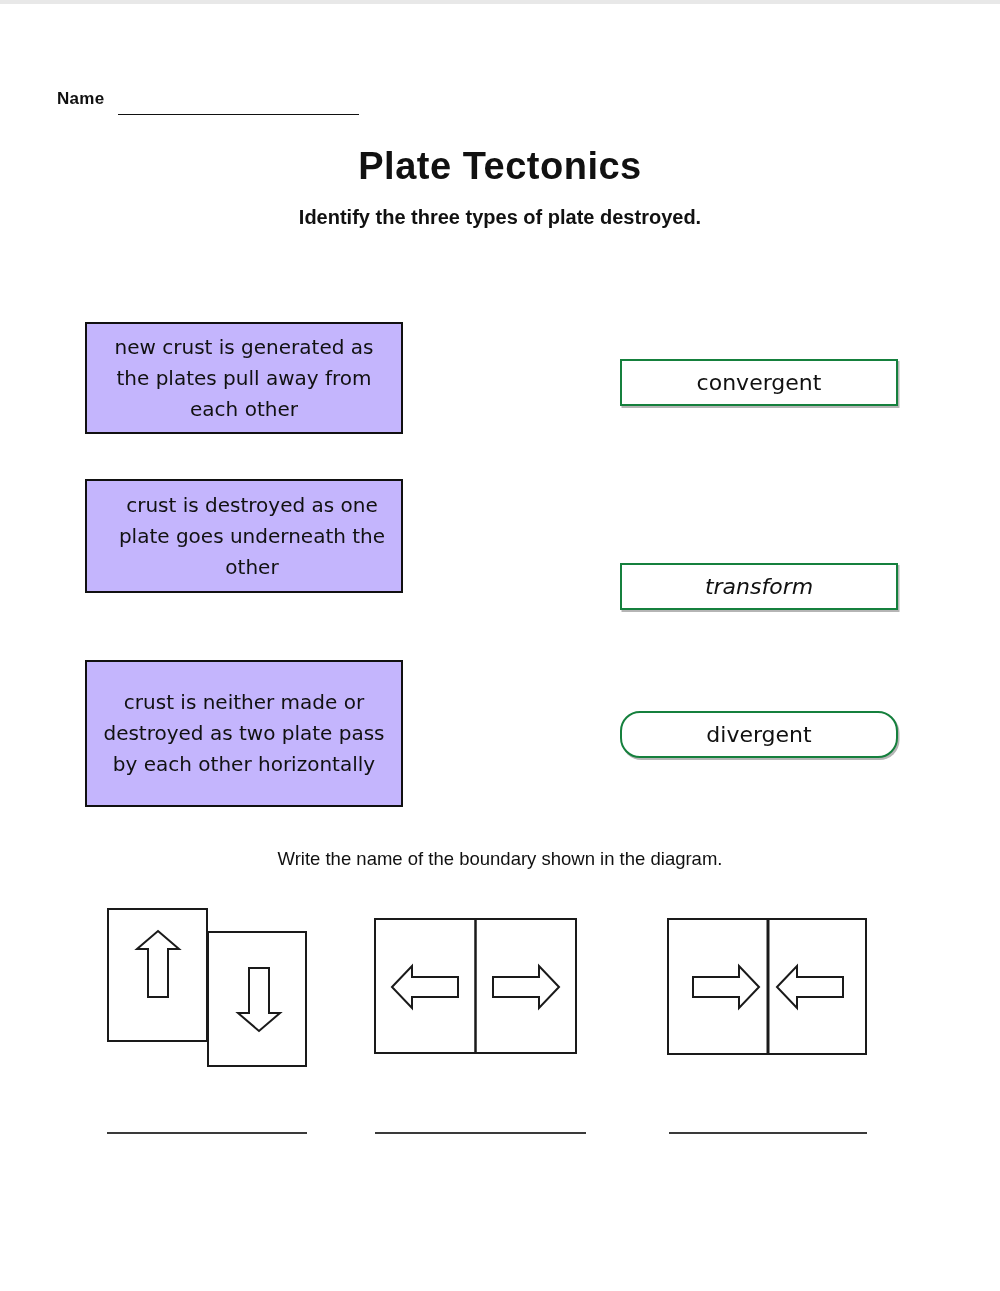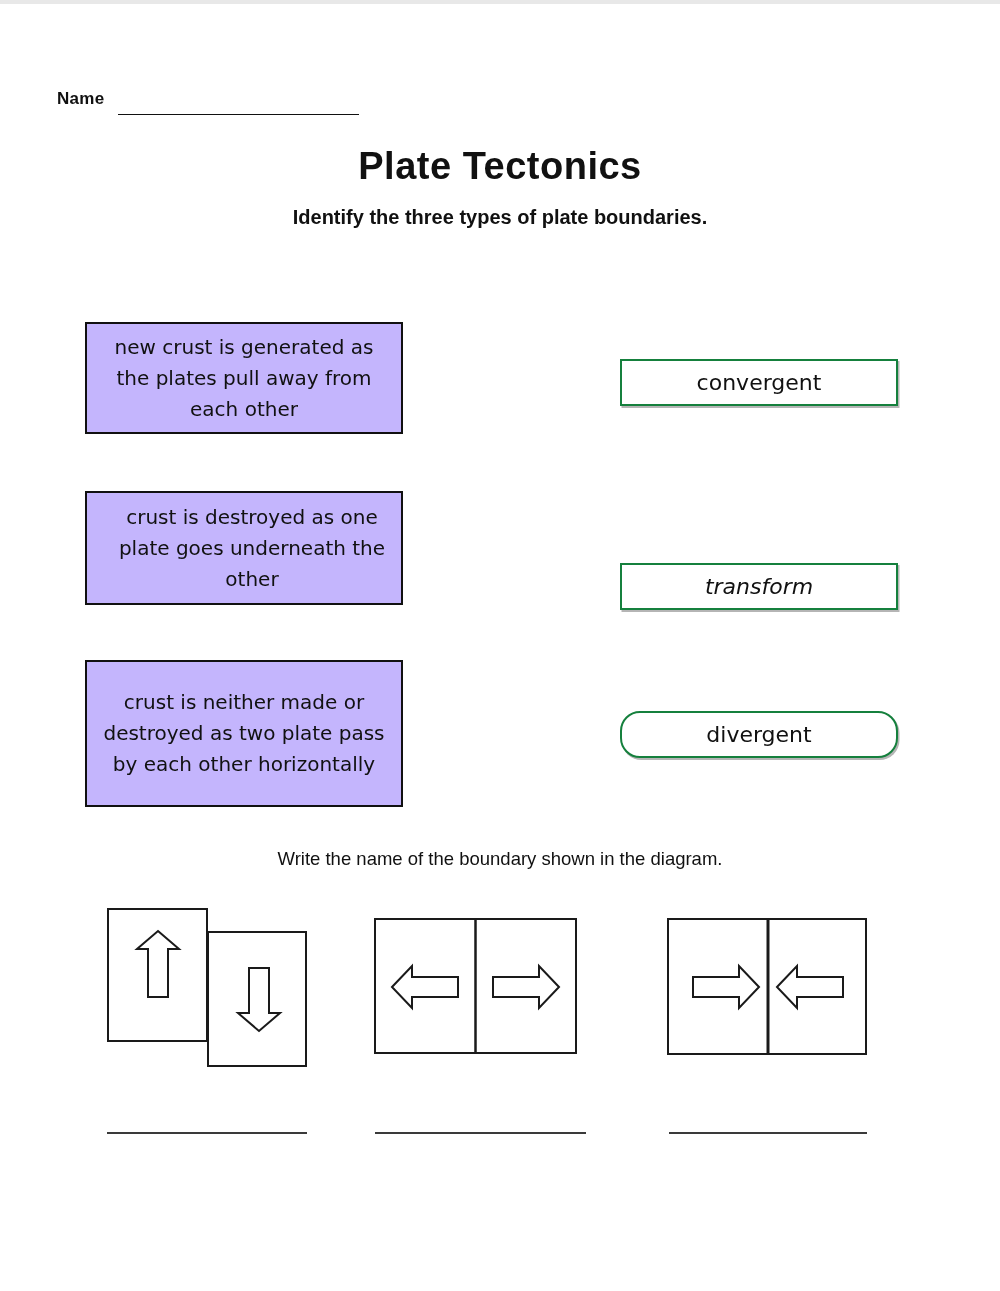--- a/index.html
+++ b/index.html
@@ -45,21 +45,21 @@
     box-sizing:border-box;
     border:2px solid #111;
     background:#c4b5fd;
     display:flex;align-items:center;justify-content:center;
     text-align:center;
     font-family:"DejaVu Sans", sans-serif;
     font-size:20px;line-height:31px;
     padding:0 14px;
   }
   .desc-box.d0{top:318px;height:112px;}
-  .desc-box.d1{top:487px;height:114px;padding-left:30px;}
+  .desc-box.d1{top:475px;height:114px;padding-left:30px;}
   .desc-box.d2{top:656px;height:147px;}
   .label-box{
     position:absolute;left:620px;width:278px;height:47px;
     box-sizing:border-box;
     border:2px solid #15803d;
     background:#fff;
     box-shadow:1.5px 2px 0 #b5b5b5;
     display:flex;align-items:center;justify-content:center;
     font-family:"DejaVu Sans", sans-serif;
     font-size:22px;
@@ -84,21 +84,21 @@
 </style>
 </head>
 <body>
 
 <div class="page">
 
   <div class="name-label">Name</div>
   <div class="name-line"></div>
 
   <div class="title">Plate Tectonics</div>
-  <div class="subtitle">Identify the three types of plate boundaries.</div>
+  <div class="subtitle">Identify the three types of plate destroyed.</div>
 
   <div class="desc-box d0">
     <span>new crust is generated as the plates pull away from each other</span>
   </div>
   <div class="desc-box d1">
     <span>crust is destroyed as one plate goes underneath the other</span>
   </div>
   <div class="desc-box d2">
     <span>crust is neither made or destroyed as two plate pass by each other horizontally</span>
   </div>

